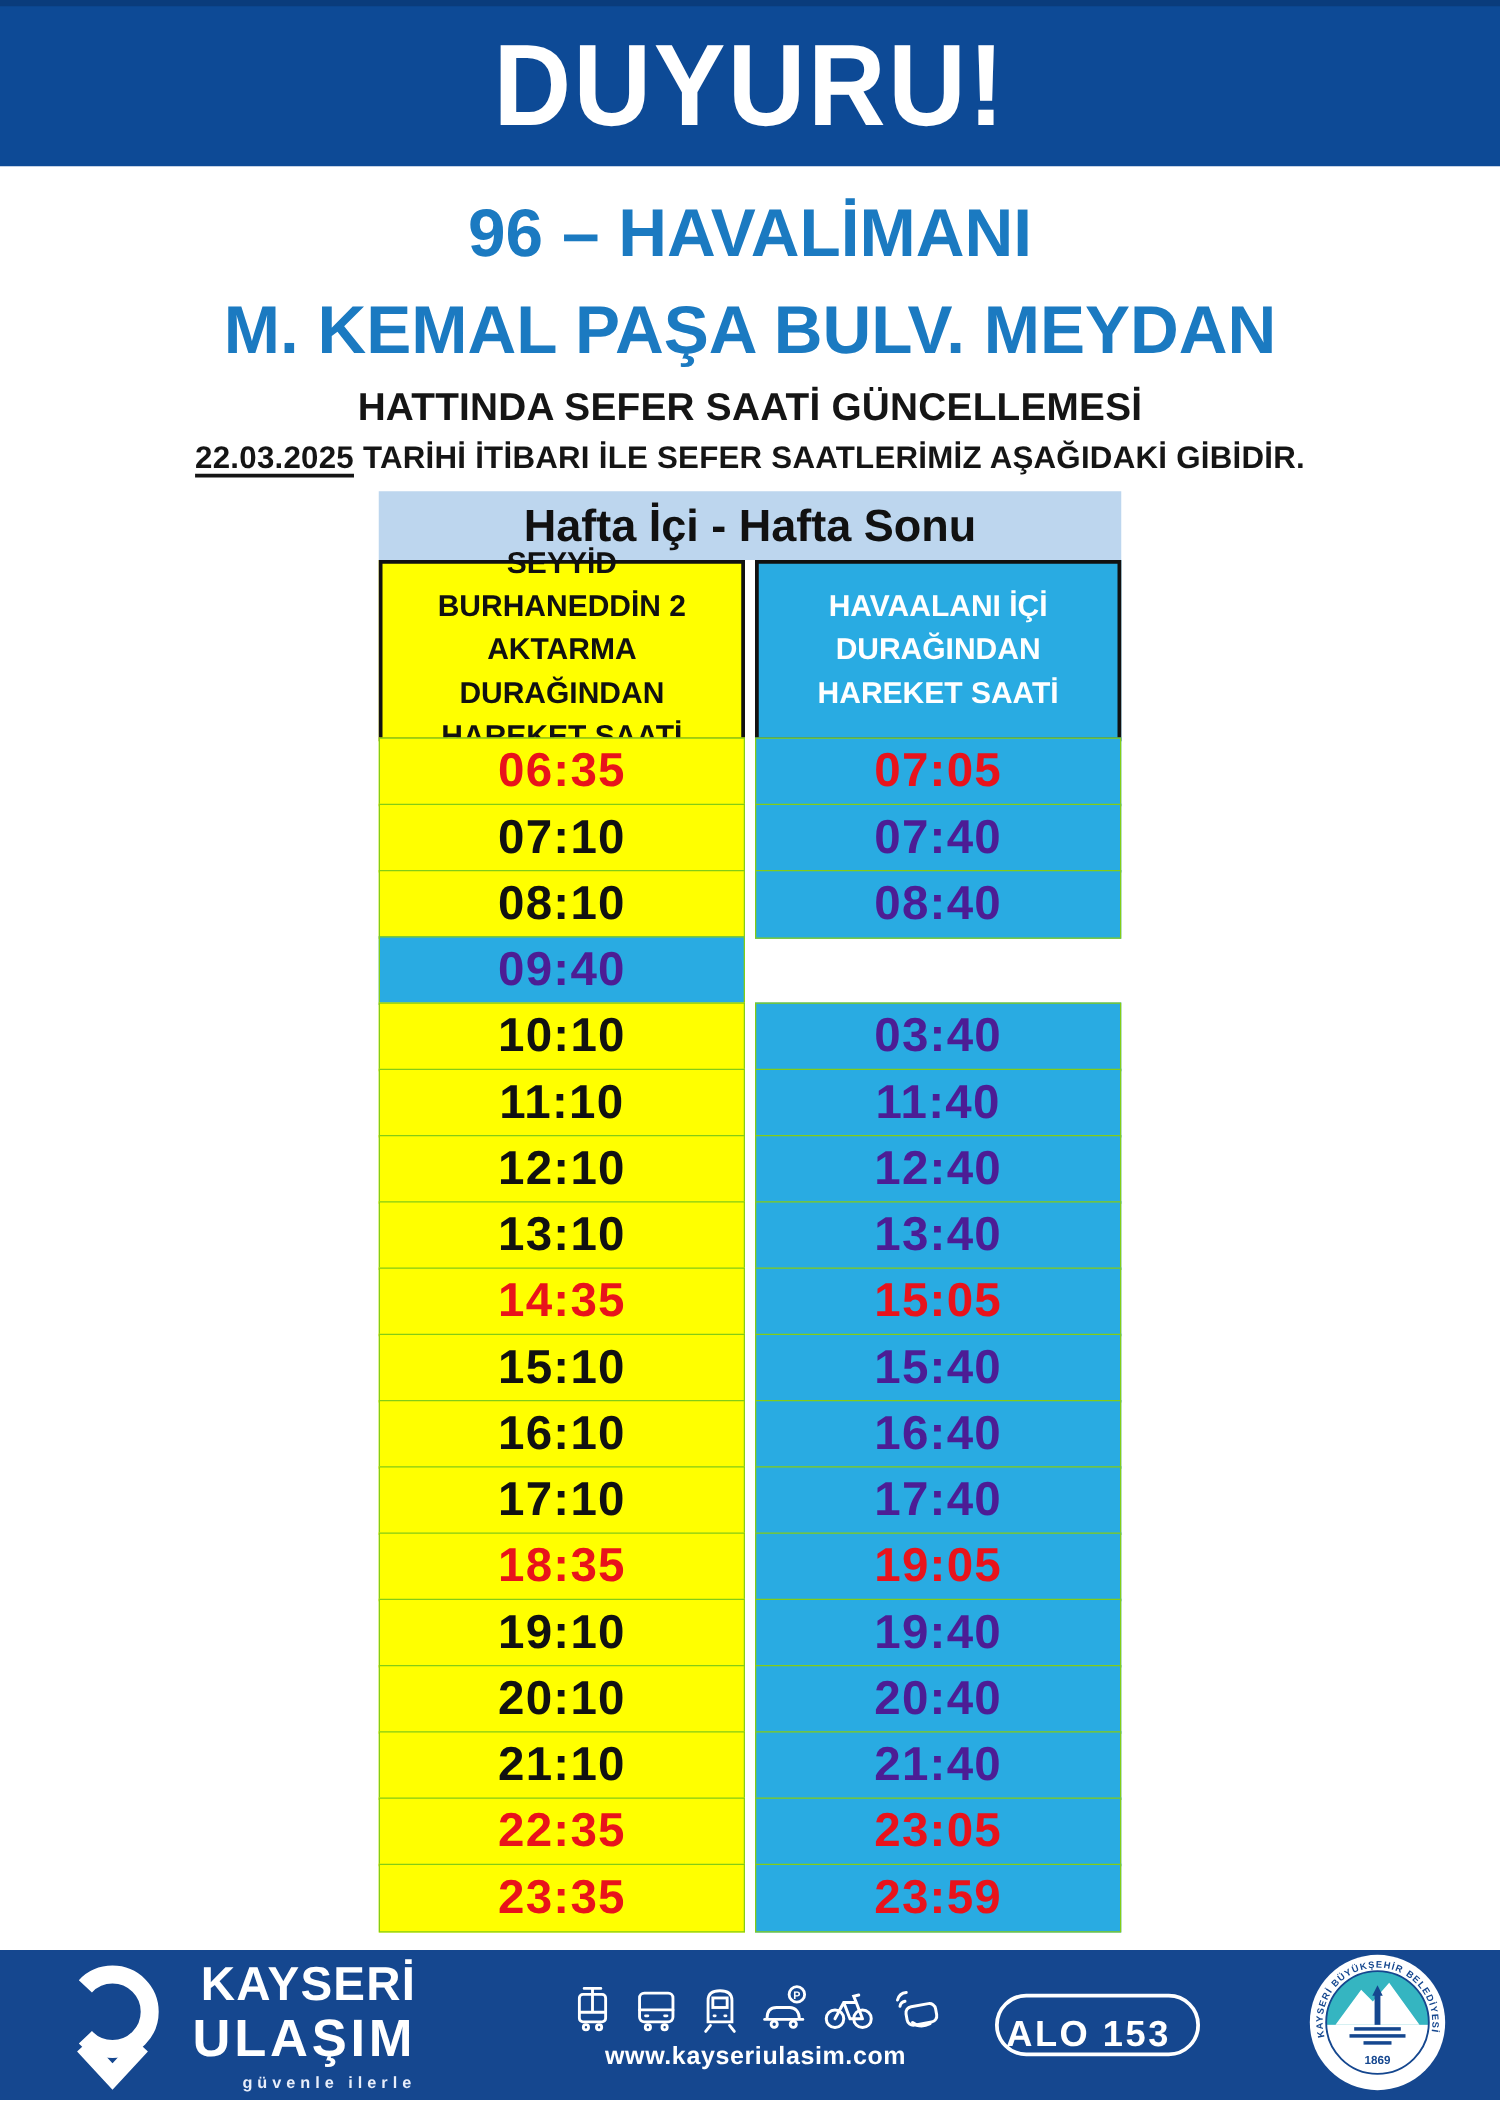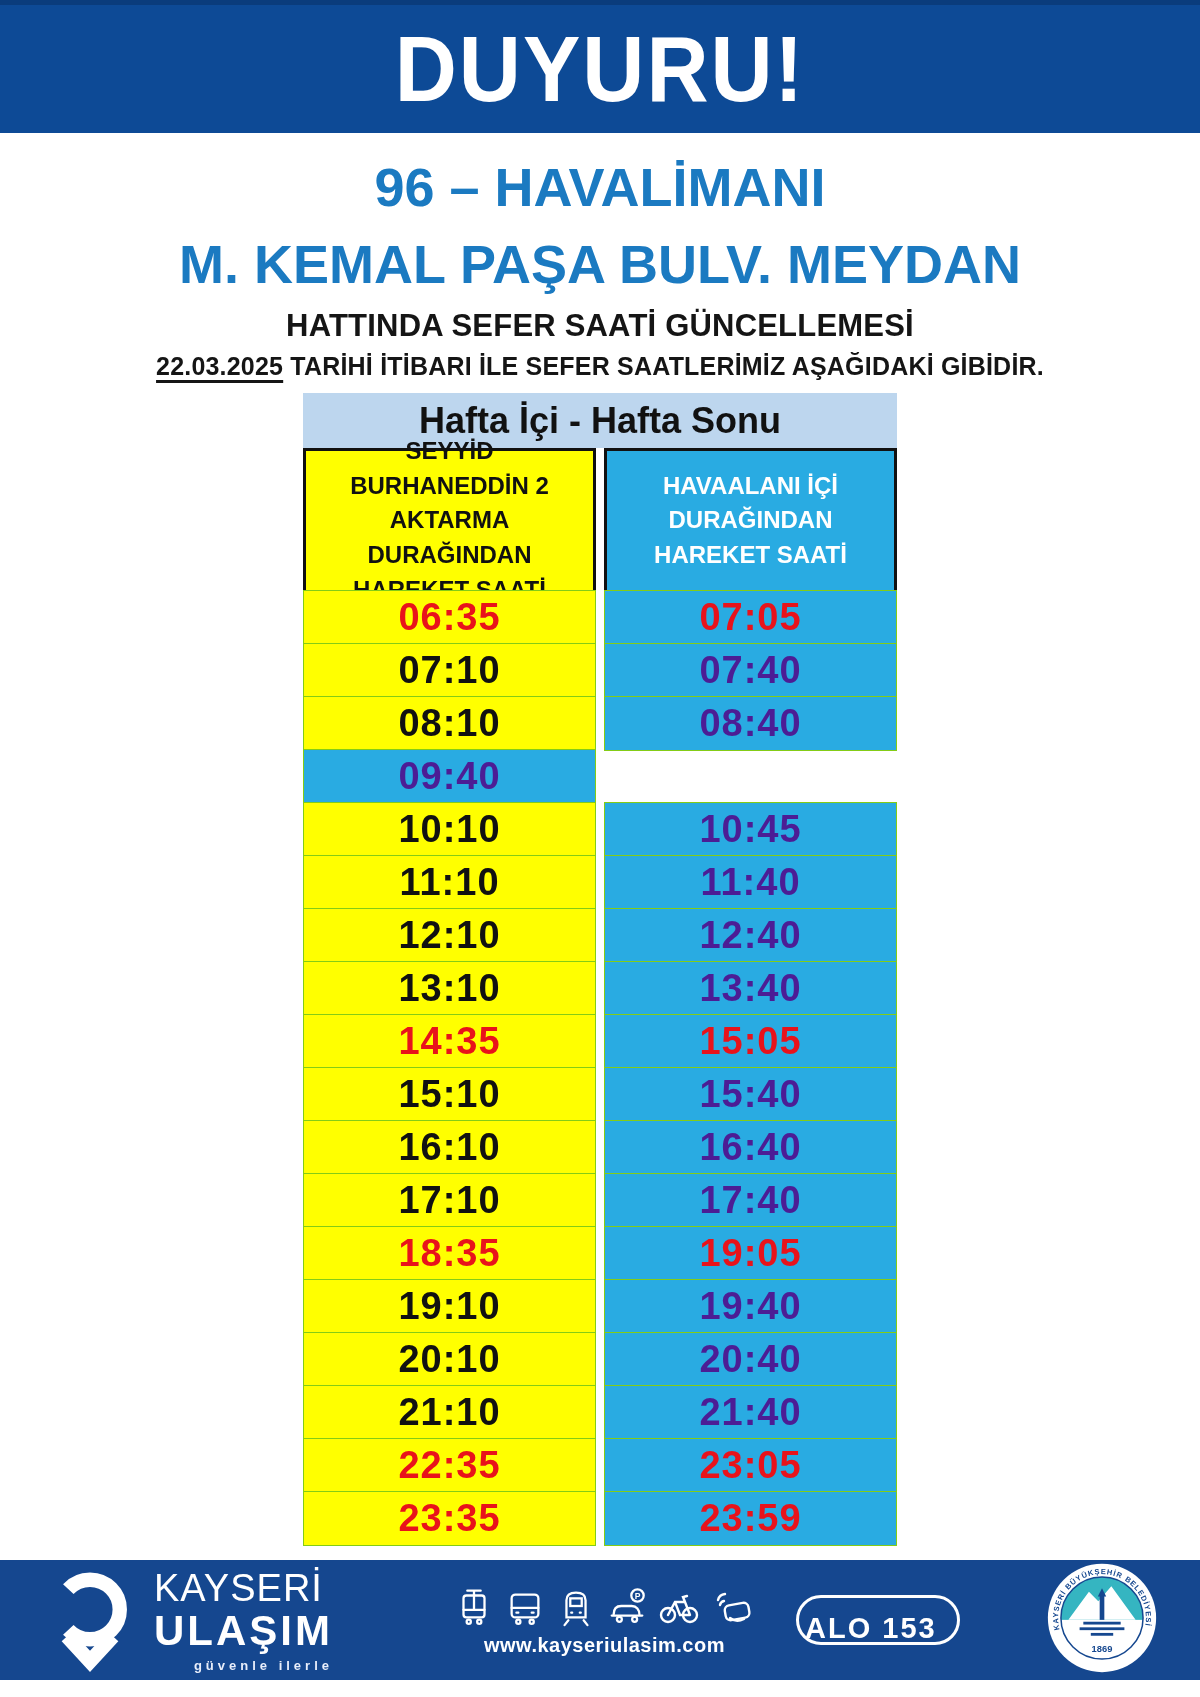--- a/index.html
+++ b/index.html
@@ -67,21 +67,21 @@
   .cell.blue{background:var(--cell_cyan,#29abe2);color:#4c1d95;}
   .cell.hl{color:var(--highlight_red,#e8131b);}
 
   
   .footer{
     margin-top:14px;height:120px;background:var(--footer_blue,#15478f);
     display:flex;align-items:center;padding:0 42px;box-sizing:border-box;
   }
   .brand{display:flex;align-items:center;gap:16px;}
   .brand-text{display:flex;flex-direction:column;line-height:1;}
-  .brand-l1{color:#fff;font-weight:400;font-size:38px;letter-spacing:1px;}
+  .brand-l1{color:#fff;font-weight:700;font-size:38px;letter-spacing:1px;text-align:right;}
   .brand-l2{color:#fff;font-weight:800;font-size:42px;letter-spacing:3px;margin-top:3px;}
   .brand-tag{color:#e8eefb;font-size:13px;font-weight:600;letter-spacing:4px;text-align:right;margin-top:7px;}
 
   .mid{display:flex;flex-direction:column;align-items:center;margin-left:120px;}
   .icon-row{display:flex;align-items:flex-end;gap:9px;}
   .site{color:#fff;font-weight:800;font-size:20px;margin-top:6px;letter-spacing:.5px;}
 
   .alo{
     margin-left:40px;display:flex;align-items:center;gap:14px;
     border:3px solid #fff;border-radius:40px;height:44px;padding:0 20px 0 6px;flex-direction:column;
@@ -125,21 +125,21 @@
       <div class="cell yellow">08:10</div>
       <div class="cell blue">08:40</div>
     </div>
 
     <div class="row">
       <div class="cell blue">09:40</div>
     </div>
 
     <div class="row">
       <div class="cell yellow">10:10</div>
-      <div class="cell blue">10:45</div>
+      <div class="cell blue">03:40</div>
     </div>
 
     <div class="row">
       <div class="cell yellow">11:10</div>
       <div class="cell blue">11:40</div>
     </div>
 
     <div class="row">
       <div class="cell yellow">12:10</div>
       <div class="cell blue">12:40</div>

